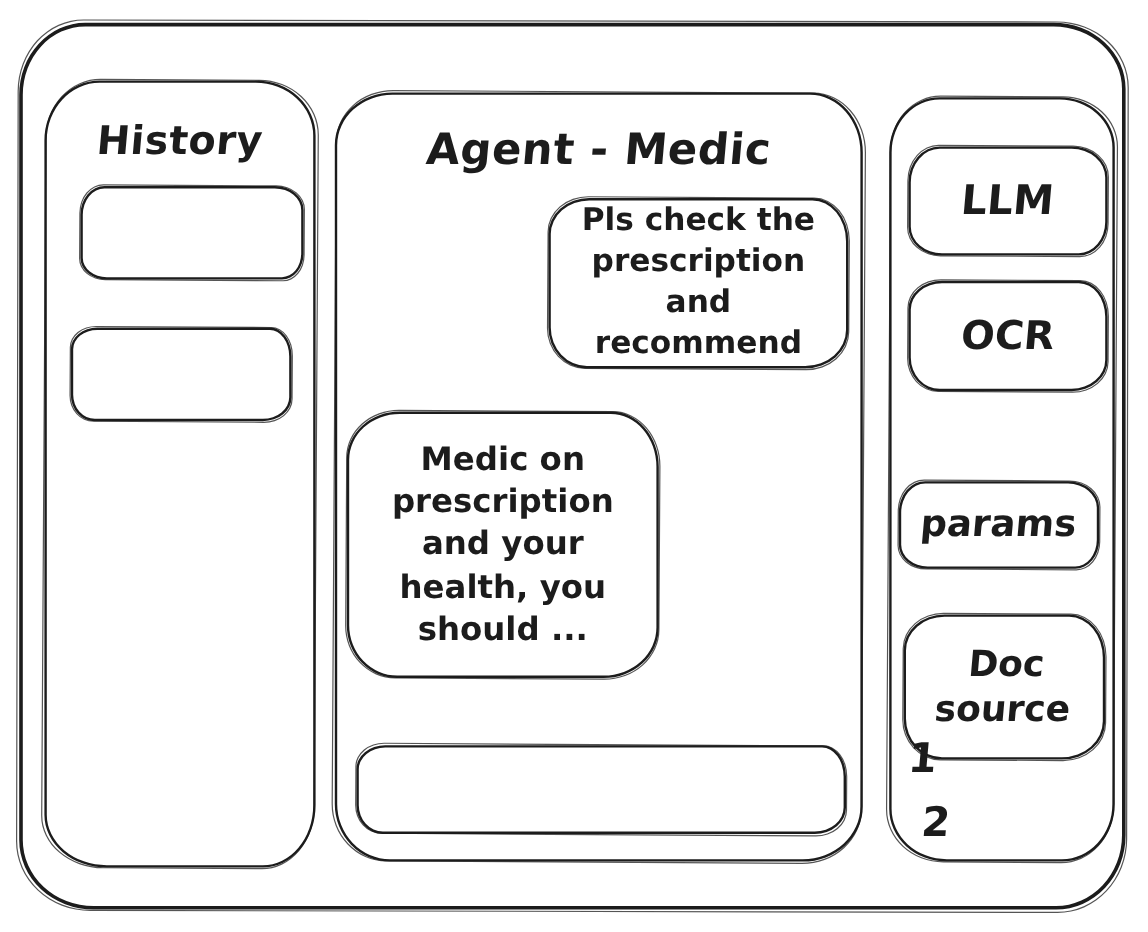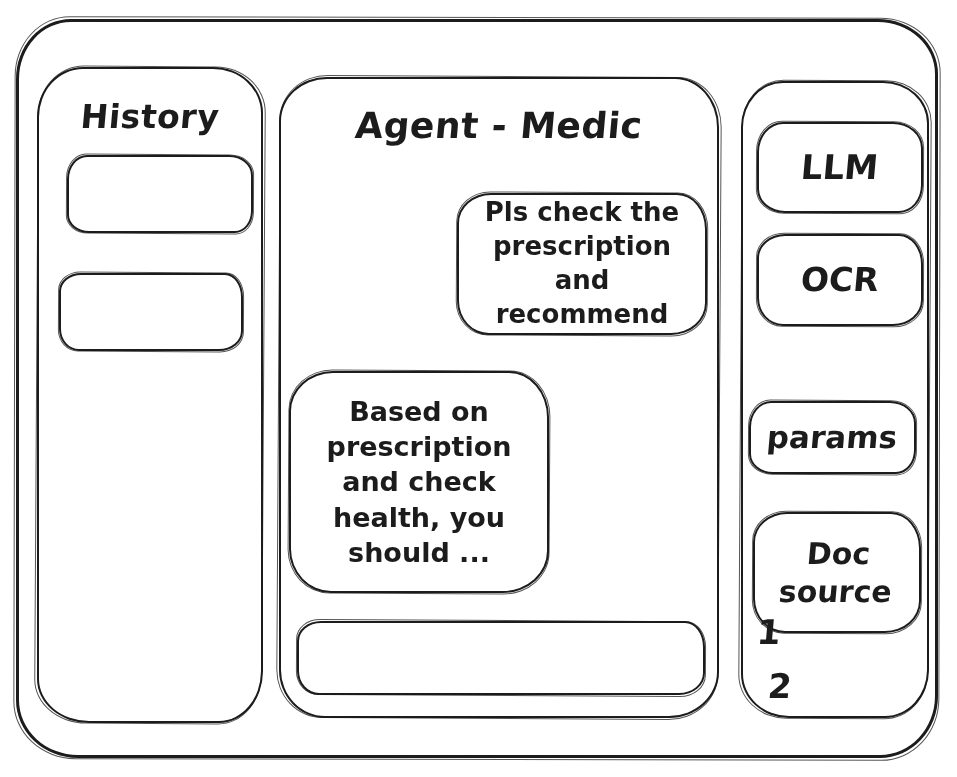--- a/index.html
+++ b/index.html
@@ -36,21 +36,21 @@
   .hist-item-1{ left:28px; top:86px; width:186px; height:78px; }
   .hist-item-2{ left:20px; top:204px; width:184px; height:78px;
     border-radius:22px 18px 24px 20px / 18px 24px 20px 22px; }
 
   
   .chat-panel{ left:260px; top:55px; width:440px; height:641px;
     border-radius:48px 44px 50px 46px / 44px 50px 46px 48px; }
   .chat-panel .panel-title{ margin-top:26px; font-size:36px; }
   .bubble{
     display:flex; align-items:center; justify-content:center;
-    text-align:center; font-weight:bold; line-height:1.3; padding:8px 10px;margin-top:28px;
+    text-align:center; font-weight:bold; line-height:1.3; padding:8px 10px;
   }
   .bubble-user{ left:176px; top:86px; width:250px; height:142px; font-size:26px;
     border-radius:34px 30px 36px 32px / 30px 36px 32px 34px; }
   .bubble-assistant{ left:8px; top:264px; width:260px; height:222px; font-size:27px;
     border-radius:44px 40px 46px 42px / 40px 46px 42px 44px; }
   .input-wrap{ left:16px; top:542px; width:408px; height:74px;
     border-radius:24px 20px 26px 22px / 20px 26px 22px 24px; }
   .input-wrap input{
     width:100%; height:100%; border:none; outline:none; background:transparent;
     font:26px "DejaVu Sans", sans-serif; color:var(--ink); padding:0 18px;
@@ -93,21 +93,21 @@
   </aside>
 
   <main class="sketch chat-panel">
     <div class="panel-title">Agent - Medic</div>
 
     <div class="sketch bubble bubble-user">
       <span>Pls check the prescription and recommend</span>
     </div>
 
     <div class="sketch bubble bubble-assistant">
-      <span>Based on prescription and check health, you should ...</span>
+      <span>Medic on prescription and your health, you should ...</span>
     </div>
 
     <div class="sketch input-wrap">
       <input type="text" value="" style="">
     </div>
   </main>
 
   <aside class="sketch sidebar-tools">
     <button class="sketch tool-btn btn-llm">
       <span>LLM</span>

